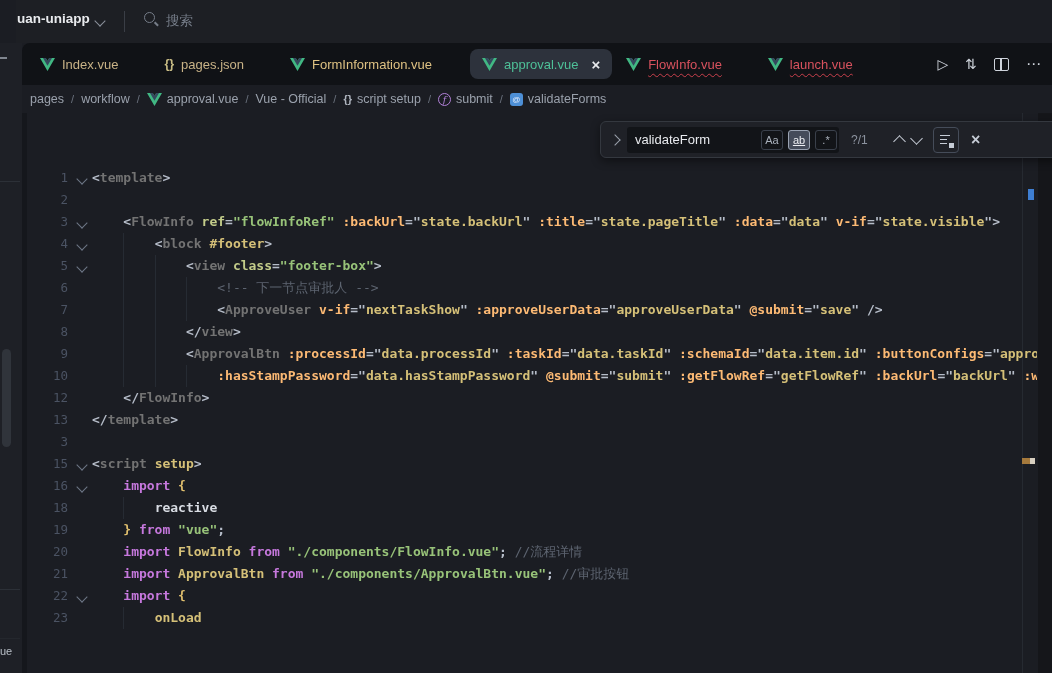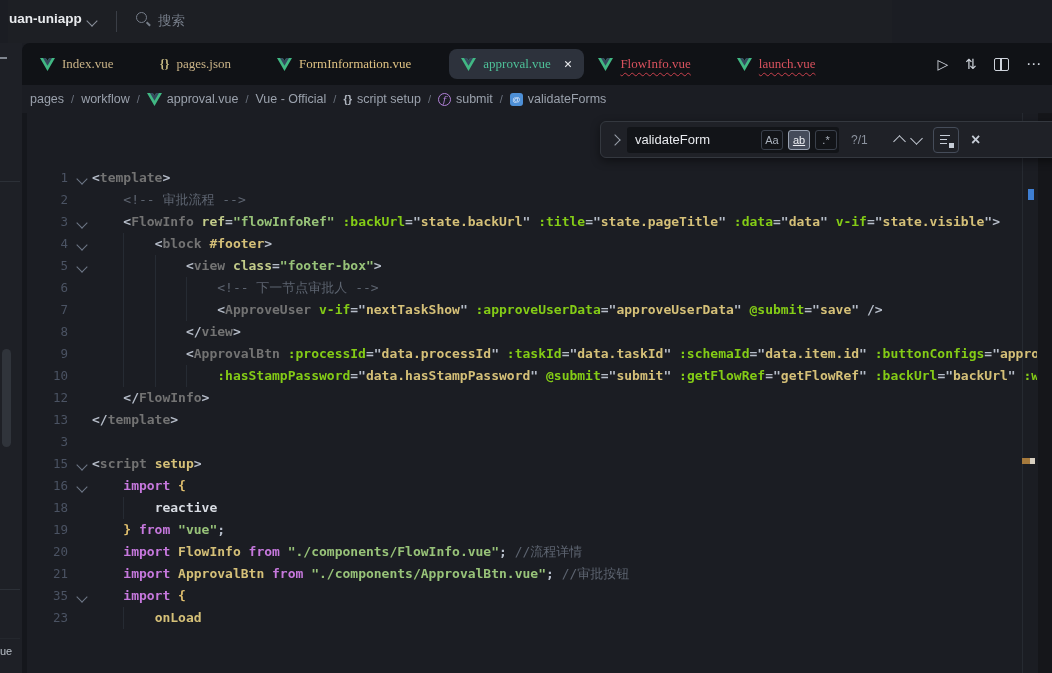--- a/index.html
+++ b/index.html
@@ -1,36 +1,36 @@
 <!DOCTYPE html>
 <html><head>
 <meta charset="utf-8">
 <style>
   html,body{margin:0;padding:0;background:#101114;}
   #stage{position:relative;width:1052px;height:673px;overflow:hidden;
          font-family:"Liberation Sans","DejaVu Sans",sans-serif;
          background:#1b1d23;-webkit-font-smoothing:antialiased;}
   
-  .titlebar{position:absolute;left:8px;top:0;width:884px;height:43px;background:#1d1f24;}
+  .titlebar{position:absolute;left:16px;top:0;width:884px;height:43px;background:#1d1f24;}
   .proj{position:absolute;left:1px;top:11px;font-size:13.5px;font-weight:bold;color:#e8eaed;}
   .proj-chev{position:absolute;left:80px;top:17px;width:7px;height:7px;border-left:1.6px solid #8b919c;border-bottom:1.6px solid #8b919c;transform:rotate(-45deg);}
   .tb-div{position:absolute;left:108px;top:11px;width:1px;height:21px;background:#3a3e46;}
   .mag{position:absolute;left:128px;top:12px;width:9px;height:9px;border:1.6px solid #767d89;border-radius:50%;}
   .mag::after{content:"";position:absolute;left:9px;top:10px;width:5px;height:1.6px;background:#767d89;transform:rotate(45deg);}
   .tb-search{position:absolute;left:150px;top:12px;font-size:13.5px;color:#767d89;}
   
   .sidebar{position:absolute;left:0;top:43px;width:22px;height:630px;background:#1e2026;}
   .sb-dash{position:absolute;left:0;top:14px;width:7px;height:2px;background:#80868f;}
   .sb-line{position:absolute;left:0;width:20px;height:1px;background:#2c3037;}
   .sb-thumb{position:absolute;left:2px;top:306px;width:9px;height:98px;border-radius:5px;background:#30343b;}
   .sb-text{position:absolute;left:0;top:602px;font-size:11px;color:#b9bfc7;}
   .seam{position:absolute;left:22px;top:85px;width:5px;height:588px;background:#15171c;}
   
   .tabbar{position:absolute;left:22px;top:43px;width:1030px;height:42px;background:#101216;border-radius:8px 0 0 0;display:flex;align-items:center;padding-left:18px;box-sizing:border-box;}
-  .tab{display:flex;align-items:center;gap:7px;margin-right:46px;height:30px;cursor:pointer;white-space:nowrap;font-family:Liberation Serif, serif;}
+  .tab{display:flex;align-items:center;gap:7px;margin-right:46px;height:30px;cursor:pointer;white-space:nowrap;}
   .tab.active{background:#2d323c;border-radius:8px;padding:0 12px;margin-right:14px;margin-left:-8px;}
   .tab-label{font-size:13px;}
   .lab-dim{color:#c9b387;} .lab-mod{color:#dfc283;} .lab-act{color:#4ec098;}
   .lab-err{color:#d9525e;text-decoration:underline;text-decoration-style:wavy;text-decoration-color:#c9404c;text-decoration-thickness:1px;text-underline-offset:4px;}
   .tab-close{color:#e8eaed;font-size:15px;font-weight:bold;margin-left:6px;line-height:1;}
   .json-ico{font-size:12.5px;font-weight:bold;color:#c9bd85;}
   .tab-actions{position:absolute;right:10px;top:0;height:42px;display:flex;align-items:center;gap:17px;color:#ced3db;}
   .act-run{font-size:14px;} .act-changes{font-size:14px;} .act-more{font-size:15px;letter-spacing:1px;}
   .act-split{width:13px;height:11px;border:1.5px solid #ced3db;border-radius:2px;position:relative;}
   .act-split::after{content:"";position:absolute;left:5px;top:0;width:1.5px;height:11px;background:#ced3db;}
@@ -45,21 +45,21 @@
   .editor-bg{position:absolute;left:27px;top:113px;width:1011px;height:560px;background:#1b1d23;}
   .ruler-line{position:absolute;left:1022px;top:113px;width:1px;height:560px;background:#262a31;}
   .right-strip{position:absolute;left:1038px;top:113px;width:14px;height:560px;background:#15161a;}
   .marker{position:absolute;}
   .code{position:absolute;left:22px;top:167px;width:1015px;height:506px;overflow:hidden;}
   .code-line{position:relative;height:22px;}
   .ln{position:absolute;left:0;top:0;width:46px;text-align:right;font-family:"DejaVu Sans Mono",monospace;font-size:12.5px;line-height:22px;color:#4b5363;}
   .fold{position:absolute;left:56px;top:8px;width:7px;height:7px;border-left:1.4px solid #6e7887;border-bottom:1.4px solid #6e7887;transform:rotate(-45deg);}
   .ltxt{position:absolute;left:70px;top:0;white-space:pre;font-family:"DejaVu Sans Mono",monospace;font-size:13px;line-height:22px;font-weight:bold;}
   .guide{position:absolute;top:0;width:1px;height:22px;background:#262b33;}
-  .t-p{color:#b6bdc9}.t-tag{color:#737373}.t-pa{color:#c3cc8a}.t-da{color:#84cc16}
+  .t-p{color:#b6bdc9}.t-tag{color:#737373}.t-pa{color:#c3cc8a}.t-da{color:#fdba74}
   .t-s{color:#98c379}.t-e{color:#d5c078}.t-k{color:#c678dd}.t-b{color:#e0bf6e}
   .t-c{color:#5d6470;font-weight:normal}.t-id{color:#d8dce3}
   
   .find{position:absolute;left:600px;top:121px;width:524px;height:37px;background:#1f2127;border:1px solid #34383f;border-radius:6px;box-shadow:0 3px 10px rgba(0,0,0,.45);display:flex;align-items:center;padding:0 8px;box-sizing:border-box;gap:8px;z-index:5;}
   .find-toggle{width:7px;height:7px;border-top:1.6px solid #9aa1ab;border-right:1.6px solid #9aa1ab;transform:rotate(45deg);margin-left:2px;cursor:pointer;}
   .find-input{width:212px;height:26px;background:#121418;border-radius:3px;display:flex;align-items:center;padding-left:8px;box-sizing:border-box;gap:3px;}
   .find-query{flex:1;font-size:13px;color:#e8eaee;font-family:"Liberation Sans",sans-serif;}
   .fbtn{width:22px;height:20px;border-radius:3px;border:1px solid #3a404b;color:#aab1bc;font-size:11px;display:flex;align-items:center;justify-content:center;cursor:pointer;box-sizing:border-box;margin-right:2px;}
   .fbtn.on{background:#454c5a;border-color:#9aa3b2;color:#eceef2;}
   .fbtn .u{text-decoration:underline;}
@@ -191,21 +191,20 @@
   <div class="marker" style="left:1022px;top:458px;width:8px;height:6px;background:#a5793c"></div>
   <div class="marker" style="left:1030px;top:458px;width:5px;height:6px;background:#d8cfc0"></div>
   <div class="code" id="code-holder">
       <div class="code-line">
         <span class="ln">1</span>
         <span class="fold"></span>
         <span class="ltxt"><span class="t-p">&lt;</span><span class="t-tag">template</span><span class="t-p">&gt;</span></span>
       </div>
       <div class="code-line">
         <span class="ln">2</span>
-        <span class="ltxt">    <span class="t-c">&lt;!-- 审批流程 --&gt;</span></span>
       </div>
       <div class="code-line">
         <span class="ln">3</span>
         <span class="fold"></span>
         <span class="ltxt">    <span class="t-p">&lt;</span><span class="t-tag">FlowInfo </span><span class="t-pa">ref</span><span class="t-p">=</span><span class="t-s">"flowInfoRef" </span><span class="t-da">:backUrl</span><span class="t-p">="</span><span class="t-e">state.backUrl</span><span class="t-p">" </span><span class="t-da">:title</span><span class="t-p">="</span><span class="t-e">state.pageTitle</span><span class="t-p">" </span><span class="t-da">:data</span><span class="t-p">="</span><span class="t-e">data</span><span class="t-p">" </span><span class="t-da">v-if</span><span class="t-p">="</span><span class="t-e">state.visible</span><span class="t-p">"&gt;</span></span>
       </div>
       <div class="code-line">
         <span class="ln">4</span>
         <span class="fold"></span>
         <span class="guide" style="left:101.32px"></span>
@@ -284,21 +283,21 @@
       </div>
       <div class="code-line">
         <span class="ln">20</span>
         <span class="ltxt">    <span class="t-k">import </span><span class="t-e">FlowInfo </span><span class="t-k">from </span><span class="t-s">"./components/FlowInfo.vue"</span><span class="t-p">; </span><span class="t-c">//流程详情</span></span>
       </div>
       <div class="code-line">
         <span class="ln">21</span>
         <span class="ltxt">    <span class="t-k">import </span><span class="t-e">ApprovalBtn </span><span class="t-k">from </span><span class="t-s">"./components/ApprovalBtn.vue"</span><span class="t-p">; </span><span class="t-c">//审批按钮</span></span>
       </div>
       <div class="code-line">
-        <span class="ln">35</span>
+        <span class="ln">22</span>
         <span class="fold"></span>
         <span class="ltxt">    <span class="t-k">import </span><span class="t-b">{</span></span>
       </div>
       <div class="code-line">
         <span class="ln">23</span>
         <span class="guide" style="left:101.32px"></span>
         <span class="ltxt">        <span class="t-e">onLoad</span></span>
       </div>
     </div>
 

